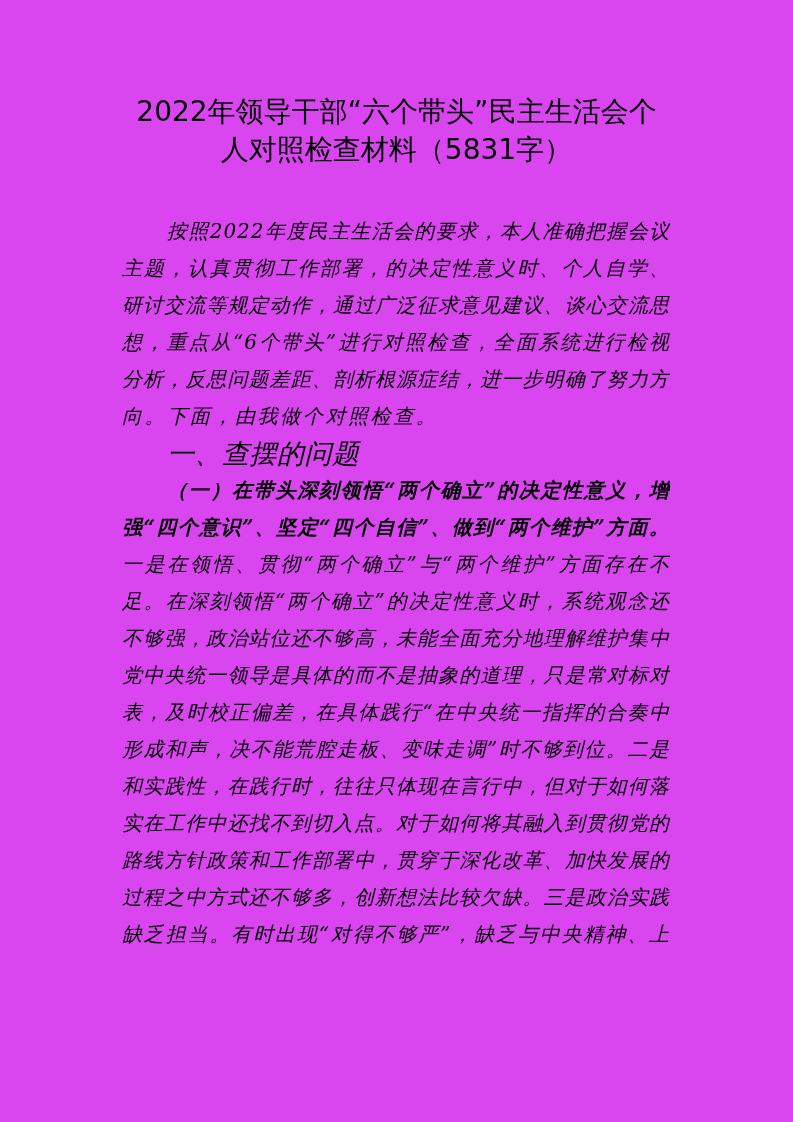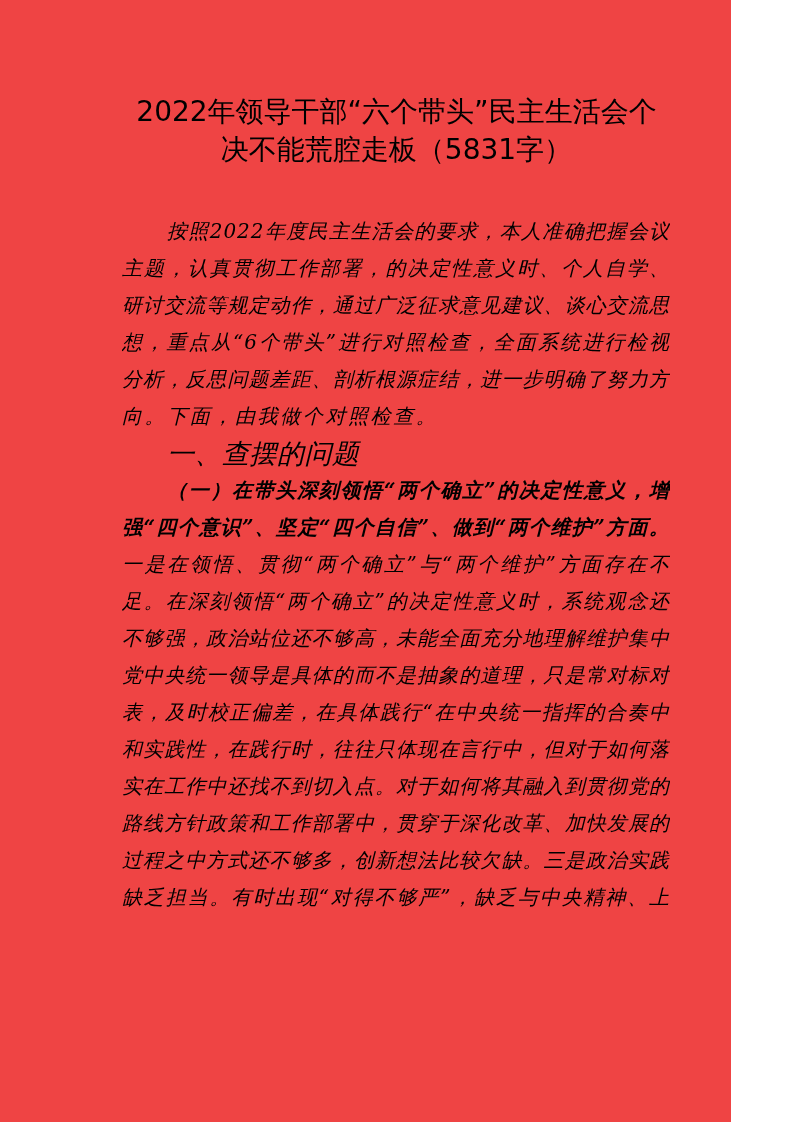--- a/index.html
+++ b/index.html
@@ -11,23 +11,23 @@
       width: 793px;
       height: 1122px;
       position: relative;
       overflow: hidden;
       color: #000000;
     }
     .page {
       position: absolute;
       left: 0;
       top: 0;
-      width: 731px;
+      width: 793px;
       height: 1122px;
-      background: #ef4444;
+      background: #d946ef;
     }
     .title {
       position: absolute;
       left: 110px;
       width: 573px;
       top: 93px;
       text-align: center;
       font-family: "DejaVu Sans", "Liberation Sans", sans-serif;
       font-size: 28px;
       line-height: 38px;
@@ -76,21 +76,21 @@
       font-weight: bold;
     }
   </style>
 </head>
 <body>
 
 <div class="page">
 
   <div class="title">
     <span class="title-line">2022年领导干部“六个带头”民主生活会个</span>
-    <span class="title-line">决不能荒腔走板（5831字）</span>
+    <span class="title-line">人对照检查材料（5831字）</span>
   </div>
 
   <div class="body-text">
 
     <span class="line indent">按照2022年度民主生活会的要求，本人准确把握会议</span>
     <span class="line">主题，认真贯彻工作部署，的决定性意义时、个人自学、</span>
     <span class="line">研讨交流等规定动作，通过广泛征求意见建议、谈心交流思</span>
     <span class="line">想，重点从“6个带头”进行对照检查，全面系统进行检视</span>
     <span class="line">分析，反思问题差距、剖析根源症结，进一步明确了努力方</span>
     <span class="line ragged">向。下面，由我做个对照检查。</span>
@@ -98,20 +98,21 @@
     <span class="line indent heading">一、查摆的问题</span>
 
     <span class="line indent bold">（一）在带头深刻领悟“两个确立”的决定性意义，增</span>
     <span class="line bold">强“四个意识”、坚定“四个自信”、做到“两个维护”方面。</span>
 
     <span class="line">一是在领悟、贯彻“两个确立”与“两个维护”方面存在不</span>
     <span class="line">足。在深刻领悟“两个确立”的决定性意义时，系统观念还</span>
     <span class="line">不够强，政治站位还不够高，未能全面充分地理解维护集中</span>
     <span class="line">党中央统一领导是具体的而不是抽象的道理，只是常对标对</span>
     <span class="line">表，及时校正偏差，在具体践行“在中央统一指挥的合奏中</span>
+    <span class="line">形成和声，决不能荒腔走板、变味走调”时不够到位。二是</span>
     <span class="line">和实践性，在践行时，往往只体现在言行中，但对于如何落</span>
     <span class="line">实在工作中还找不到切入点。对于如何将其融入到贯彻党的</span>
     <span class="line">路线方针政策和工作部署中，贯穿于深化改革、加快发展的</span>
     <span class="line">过程之中方式还不够多，创新想法比较欠缺。三是政治实践</span>
     <span class="line">缺乏担当。有时出现“对得不够严”，缺乏与中央精神、上</span>
   </div>
 
 </div>
 
 </body></html>

